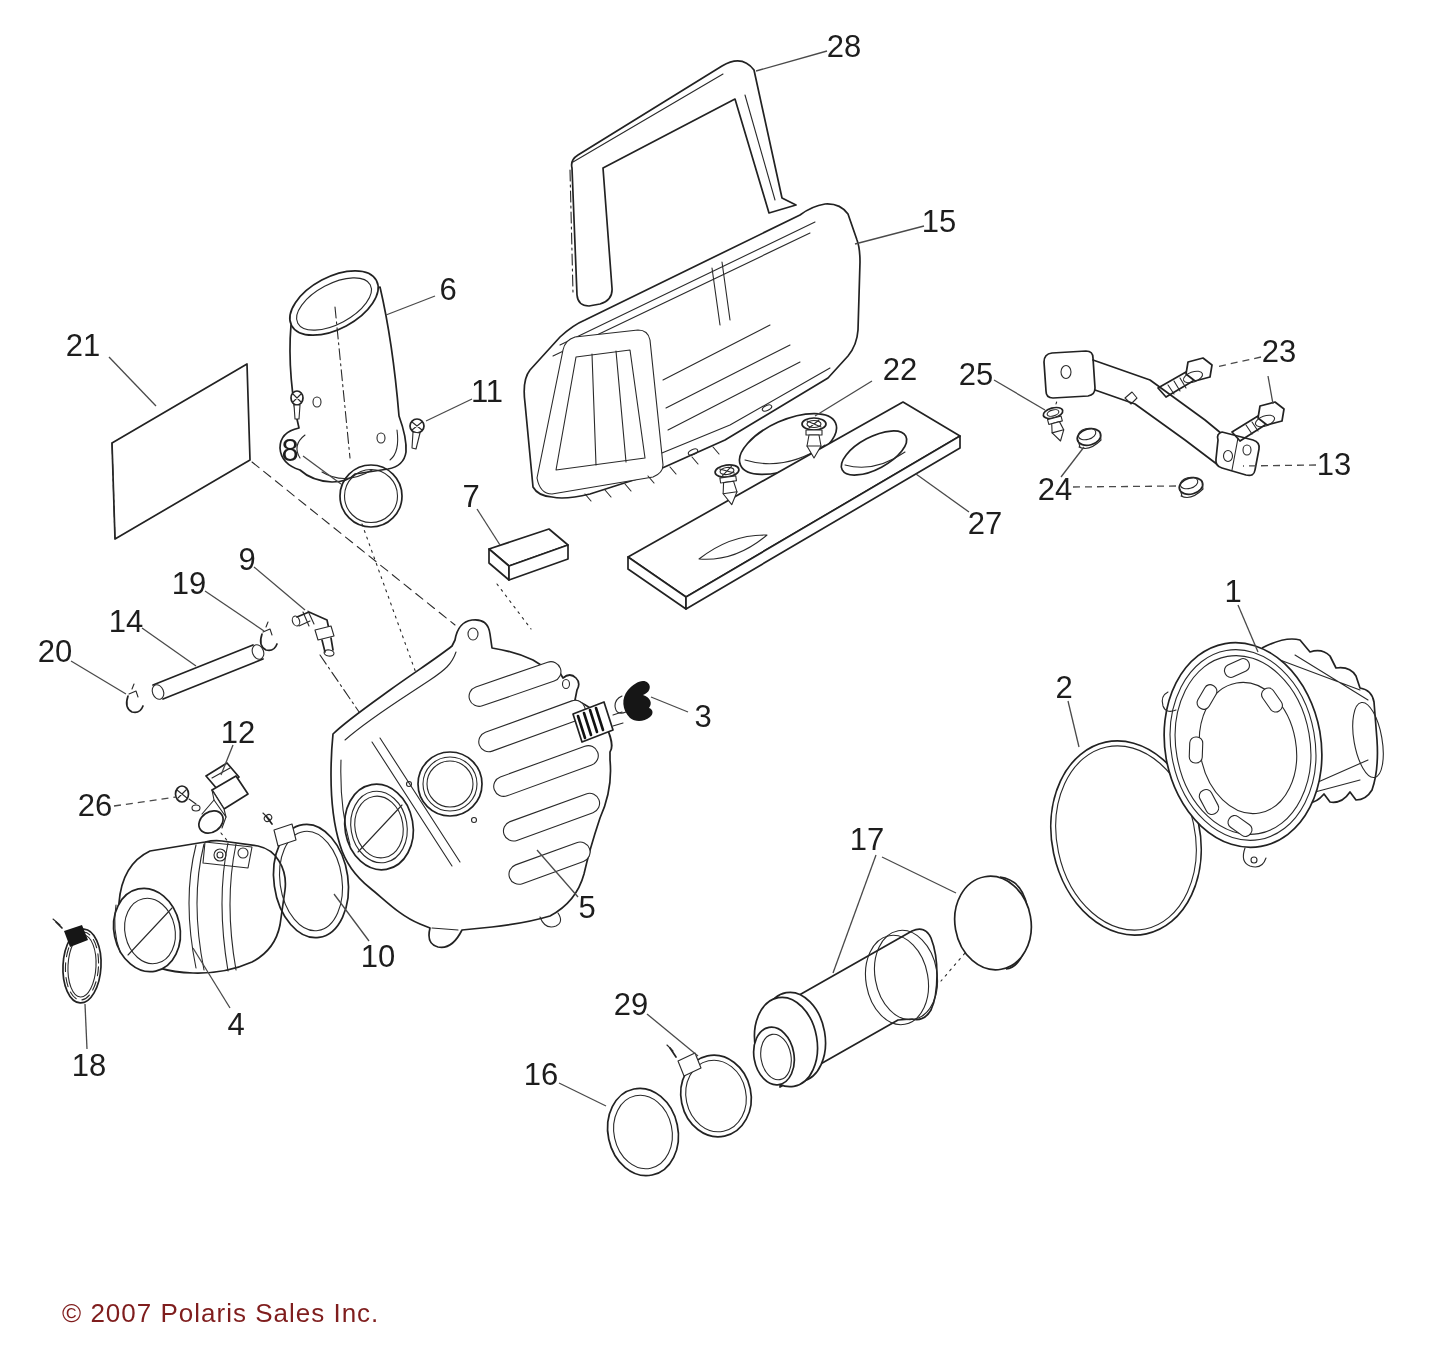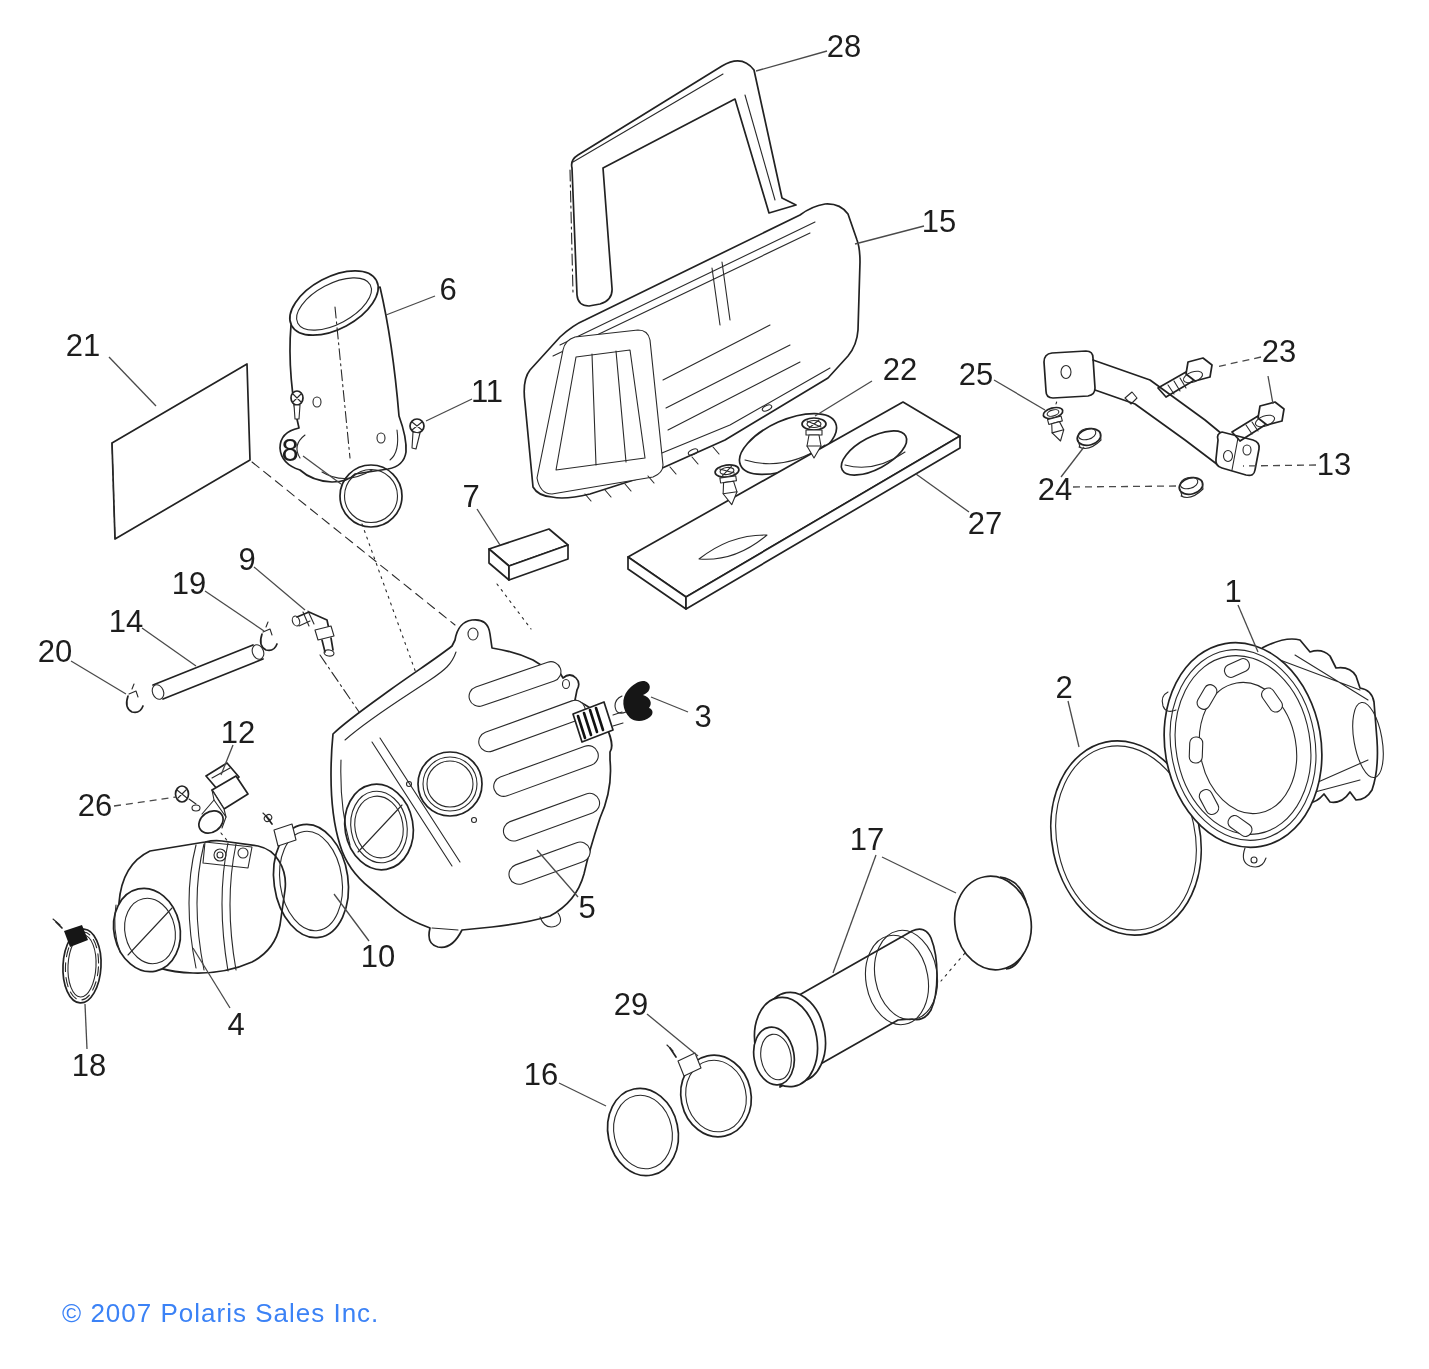--- a/index.html
+++ b/index.html
@@ -11,21 +11,21 @@
   .thin{fill:none;stroke:#2a2a2a;stroke-width:1.1;stroke-linecap:round;stroke-linejoin:round;}
   .fwt{fill:#ffffff;stroke:#2a2a2a;stroke-width:1.1;stroke-linejoin:round;}
   .dark{fill:#161616;stroke:none;}
   .hatch{stroke:#111;stroke-width:2.6;stroke-linecap:round;}
   .dash{stroke-dasharray:9 6;}
   .dashdot{stroke-dasharray:11 4 2 4;}
   .dot{stroke-dasharray:2 5;}
   text.callout{font:31px "Liberation Sans", sans-serif;fill:#1d1d1d;}
   .leader{fill:none;stroke:#4a4a4a;stroke-width:1.3;}
   .leader.dashed{stroke-dasharray:7 5;}
-  #copyright{position:absolute;left:62px;top:1298px;font-size:26px;color:#3b82f6;
+  #copyright{position:absolute;left:62px;top:1298px;font-size:26px;color:#7f1d1d;
              letter-spacing:1px;}
 </style>
 </head>
 <body>
 
 <div id="stage">
 <svg width="1429" height="1369" viewBox="0 0 1429 1369">
 
   <g>
     <path class="thin dash" d="M 252,462 L 455,625"></path>

